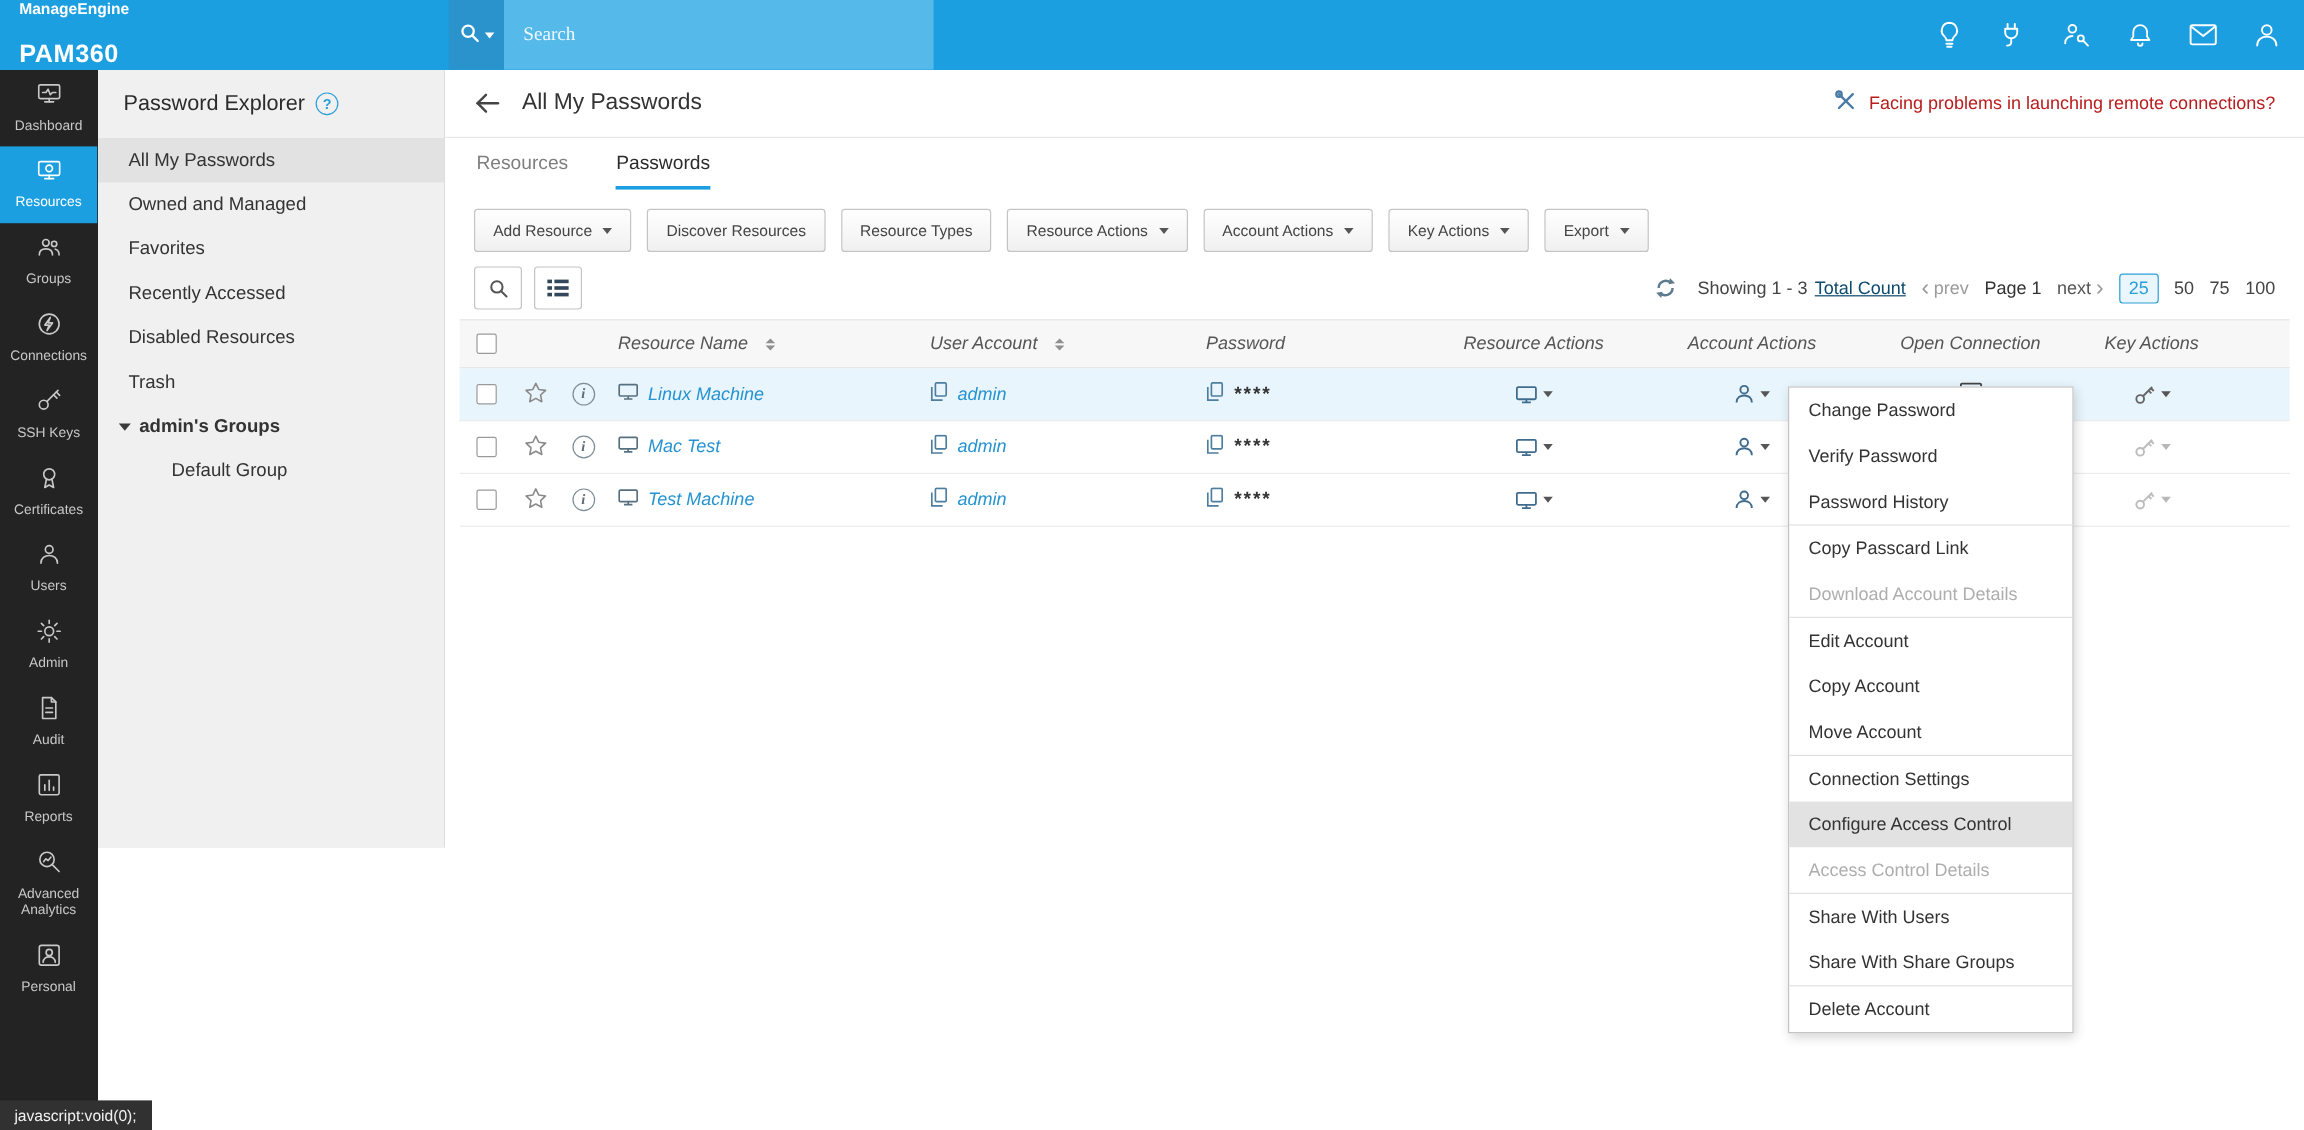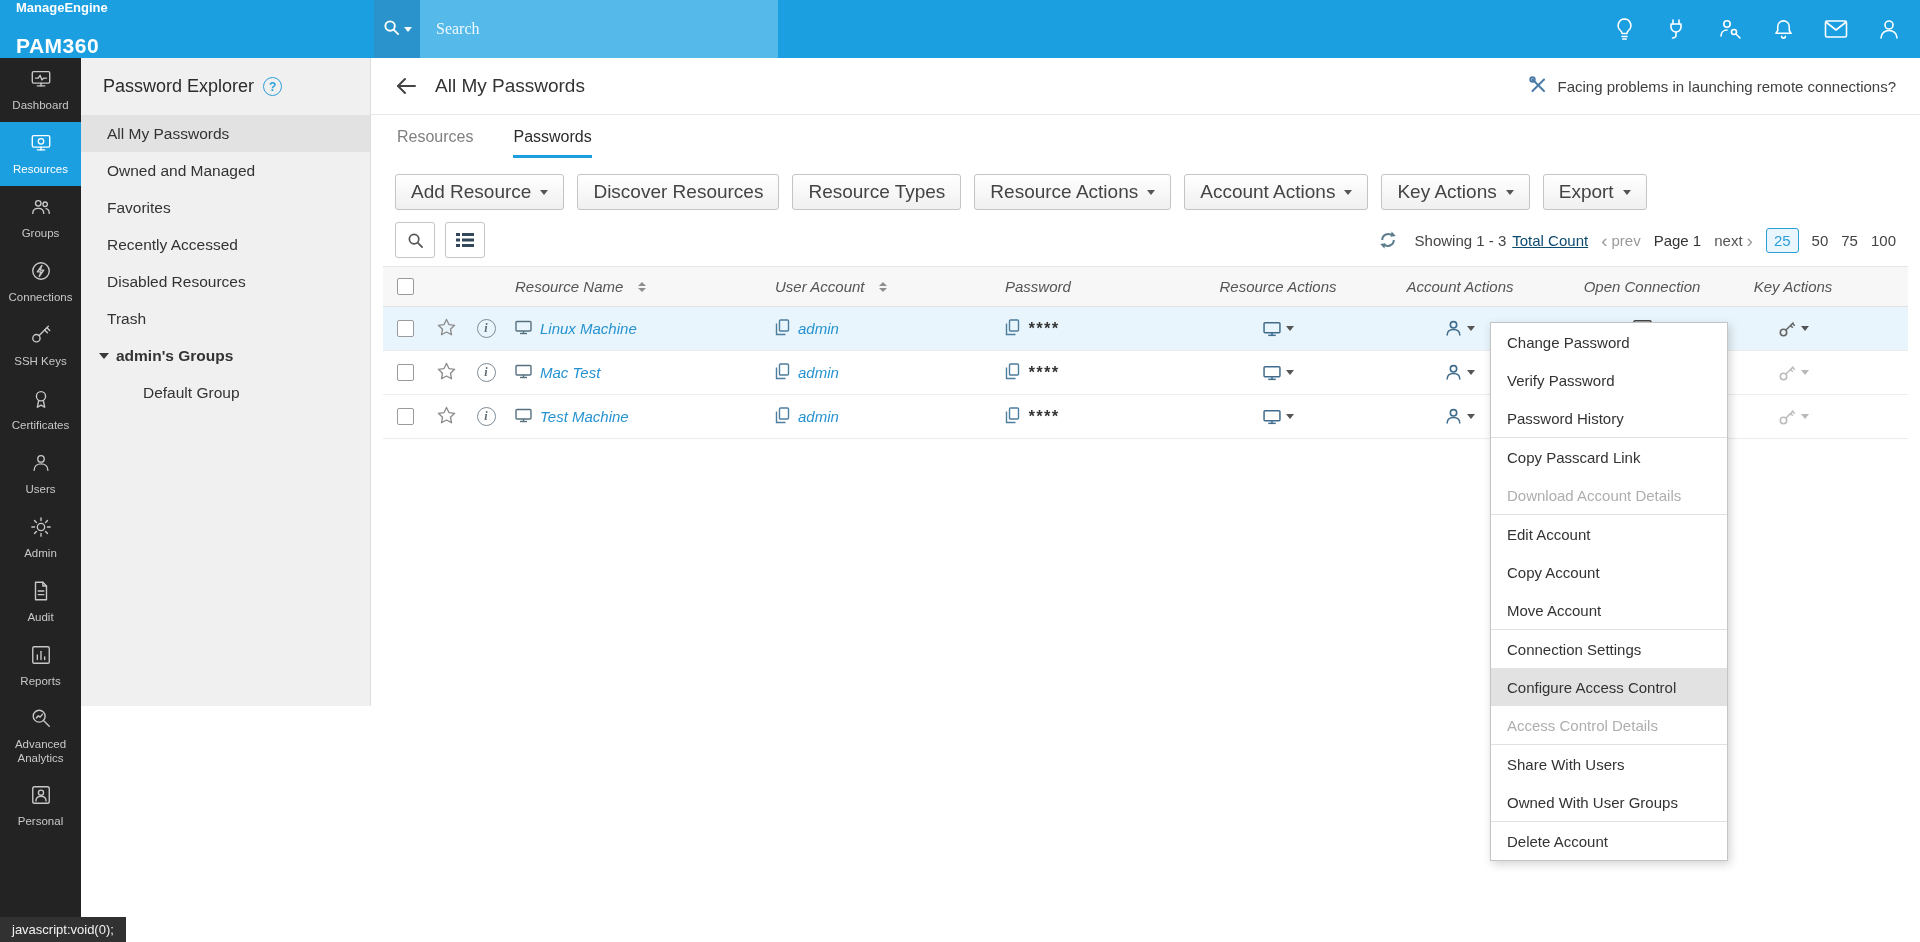--- a/index.html
+++ b/index.html
@@ -46,29 +46,29 @@
   .tree-arrow { width:0; height:0; border-left:5px solid transparent; border-right:5px solid transparent;
                 border-top:6px solid #3a3a3a; }
   .group-item { padding-left:62px; }
 
   
   .main { position:fixed; top:58px; left:371px; width:1549px; height:884px; background:#fff; z-index:10; }
   .page-header { height:57px; border-bottom:1px solid #e8e8e8; display:flex; align-items:center; padding:0 24px; }
   .back-btn { margin-right:18px; cursor:pointer; display:flex; align-items:center; }
   .page-title { font-size:19px; color:#333; }
   .remote-help { margin-left:auto; display:flex; align-items:center; gap:9px;
-                 color:#404040; font-size:15px; cursor:pointer; }
+                 color:#b91c1c; font-size:15px; cursor:pointer; }
 
   .tabs { display:flex; gap:40px; padding:0 26px; margin-top:13px; }
   .tab { font-size:16px; color:#7f7f7f; padding-bottom:9px; cursor:pointer; border-bottom:3px solid transparent; }
   .tab.active { color:#2b2b2b; border-bottom-color:#1b9fe0; }
 
   .toolbar { display:flex; gap:13px; padding:0 24px; margin-top:16px; }
   .tb-btn { height:36px; padding:0 15px; background:linear-gradient(#ffffff,#f0f0f0);
-            border:1px solid #c4c4c4; border-radius:3px; font-size:19px; color:#444;
+            border:1px solid #c4c4c4; border-radius:3px; font-size:13px; color:#444;
             display:flex; align-items:center; gap:9px; cursor:pointer; font-family:inherit; }
   .caret { width:0; height:0; border-left:4.5px solid transparent; border-right:4.5px solid transparent;
            border-top:5px solid #555; }
   .caret.white { border-top-color:#fff; }
   .caret.gray { border-top-color:#b8b8b8; }
 
   .listbar { display:flex; align-items:center; padding:0 24px; margin-top:12px; }
   .icon-btn { width:40px; height:36px; background:#fff; border:1px solid #c4c4c4; border-radius:3px;
               display:flex; align-items:center; justify-content:center; cursor:pointer; margin-right:10px; }
   .pagination { margin-left:auto; display:flex; align-items:center; gap:13px; font-size:15px; color:#444; }
@@ -679,18 +679,18 @@
   <div class="menu-sep"></div>
   <div class="menu-item">Edit Account</div>
   <div class="menu-item">Copy Account</div>
   <div class="menu-item">Move Account</div>
   <div class="menu-sep"></div>
   <div class="menu-item">Connection Settings</div>
   <div class="menu-item highlighted">Configure Access Control</div>
   <div class="menu-item disabled">Access Control Details</div>
   <div class="menu-sep"></div>
   <div class="menu-item">Share With Users</div>
-  <div class="menu-item">Owned With User Groups</div>
+  <div class="menu-item">Share With Share Groups</div>
   <div class="menu-sep"></div>
   <div class="menu-item">Delete Account</div>
 </div>
 
 <div class="status-tooltip">javascript:void(0);</div>
 
 </body></html>

